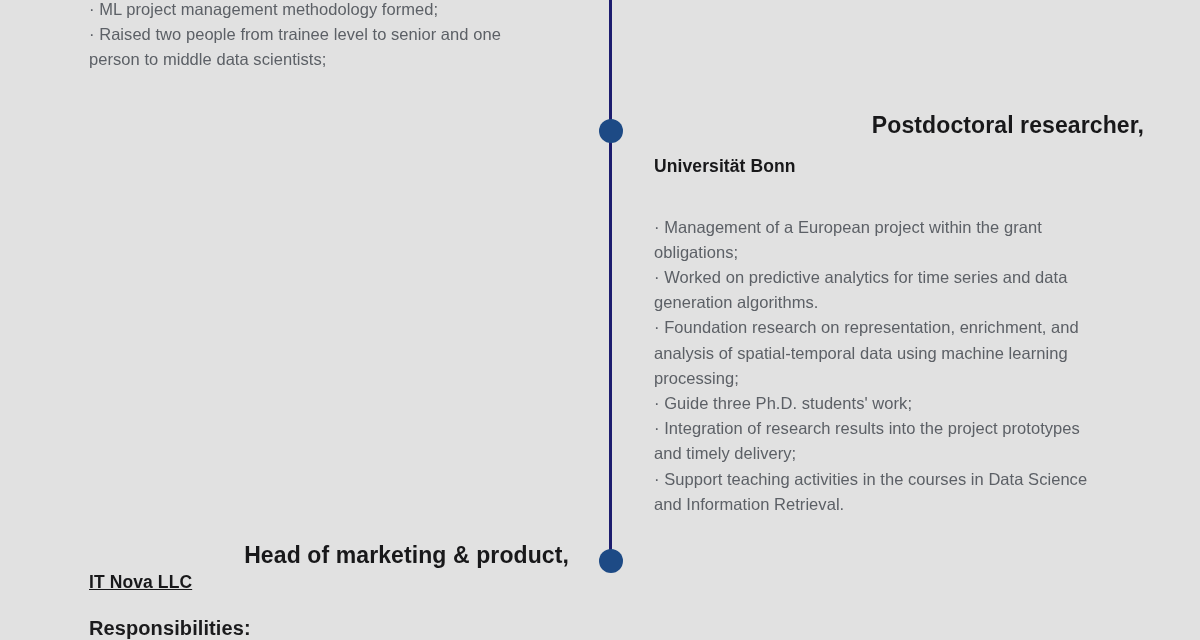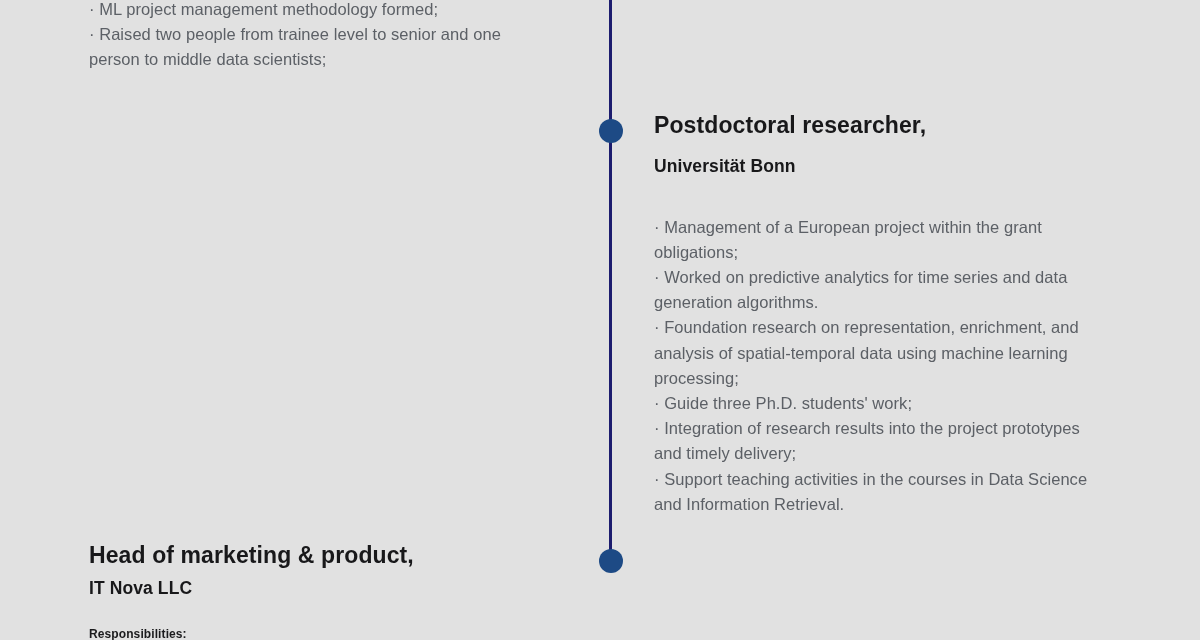--- a/index.html
+++ b/index.html
@@ -44,20 +44,21 @@
   .timeline-dot.dot-bottom { top: 549px; }
 
   
   .entry-title {
     font-size: 23px;
     font-weight: bold;
     color: #18181a;
     letter-spacing: 0.1px;
     line-height: 1.12;
     margin: 0;
+    text-align: right;
   }
   .entry-subtitle {
     font-size: 17.5px;
     font-weight: bold;
     color: #18181a;
     letter-spacing: 0.1px;
     line-height: 1.25;
     margin: 0;
   }
   .bullet-list {
@@ -67,42 +68,42 @@
   }
   .bullet-line {
     font-size: 16.5px;
     color: #5c6066;
     line-height: 25.2px;
     letter-spacing: 0.05px;
     margin: 0;
     font-weight: 400;
   }
   .section-label {
-    font-size: 12px;
+    font-size: 20px;
     font-weight: bold;
     color: #1b1b1d;
     line-height: 25px;
     letter-spacing: 0.1px;
     margin: 0;
   }
 
   
   #left-column-top {
     position: absolute;
     left: 89px;
     top: -3px;
     width: 470px;
   }
   #left-column-bottom {
     position: absolute;
     left: 89px;
     top: 543px;
     width: 480px;
   }
-  #left-column-bottom .entry-subtitle { margin-top: 9px; }
+  #left-column-bottom .entry-subtitle { margin-top: 3px; text-decoration: underline; }
   #left-column-bottom .section-label { margin-top: 22px; }
 
   
   #right-column {
     position: absolute;
     left: 654px;
     top: 113px;
     width: 490px;
   }
   #right-column .entry-subtitle { margin-top: 17px; }

